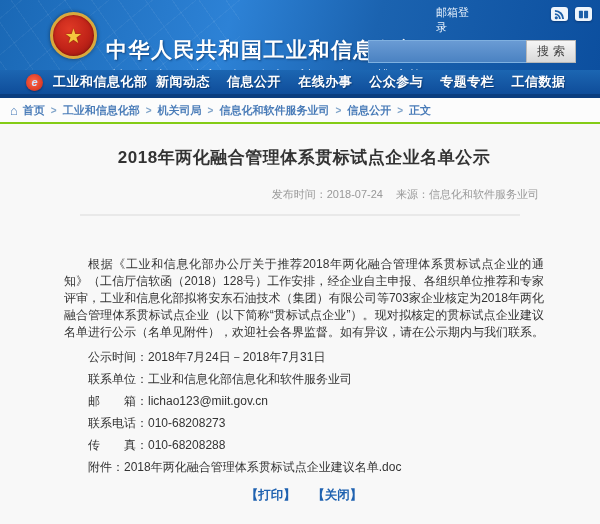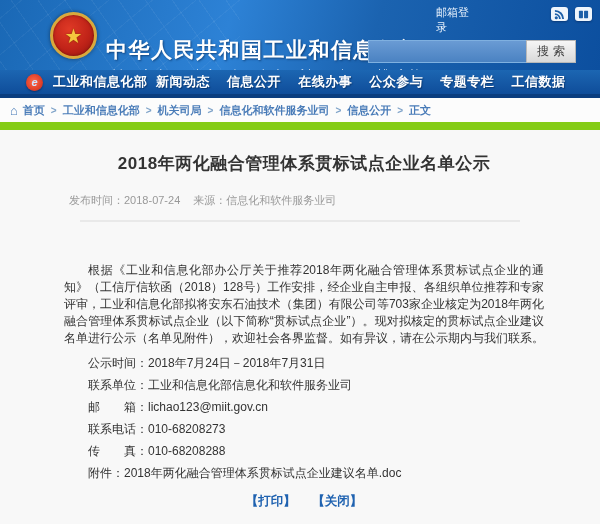--- a/index.html
+++ b/index.html
@@ -78,28 +78,28 @@
   .breadcrumb {
     height:24px; background:#fcfcfc; display:flex; align-items:center;
     padding:0 10px; font-size:11px; color:#4a7cb8;
   }
   .crumb-home { color:#4a7cb8; font-size:13px; margin-right:5px; line-height:1; }
   .crumb { cursor:pointer; white-space:nowrap;font-weight:bold; }
   .crumb:not(:last-child)::after { content:">"; color:#7fa3c9; margin:0 6px; font-size:10px; }
 
   
   .content {
-    height:398px; background:#f8f8f8; border-top:8px solid #84cc16;
+    height:398px; background:#f8f8f8; border-top:2px solid #84cc16;
     padding:22px 56px 0 64px;
   }
   .article-title {
     text-align:center; font-size:17px; font-weight:bold; color:#333; letter-spacing:.5px;
   }
   .article-meta {
-    text-align:left; font-size:11px; color:#999; margin-top:18px;
+    text-align:right; font-size:11px; color:#999; margin-top:18px;
   }
   .article-meta span { margin:0 5px; }
   .meta-divider { height:2px; background:#e9e9e9; margin:12px 24px 0 16px; }
   .article-para {
     margin-top:40px; font-size:12px; line-height:17px; color:#333;
     text-indent:2em; text-align:justify;
   }
   .detail-line { margin-top:10px; font-size:12px; color:#333; padding-left:24px; line-height:12px; }
   .actions { margin-top:12px; text-align:center; }
   .action-btn {

